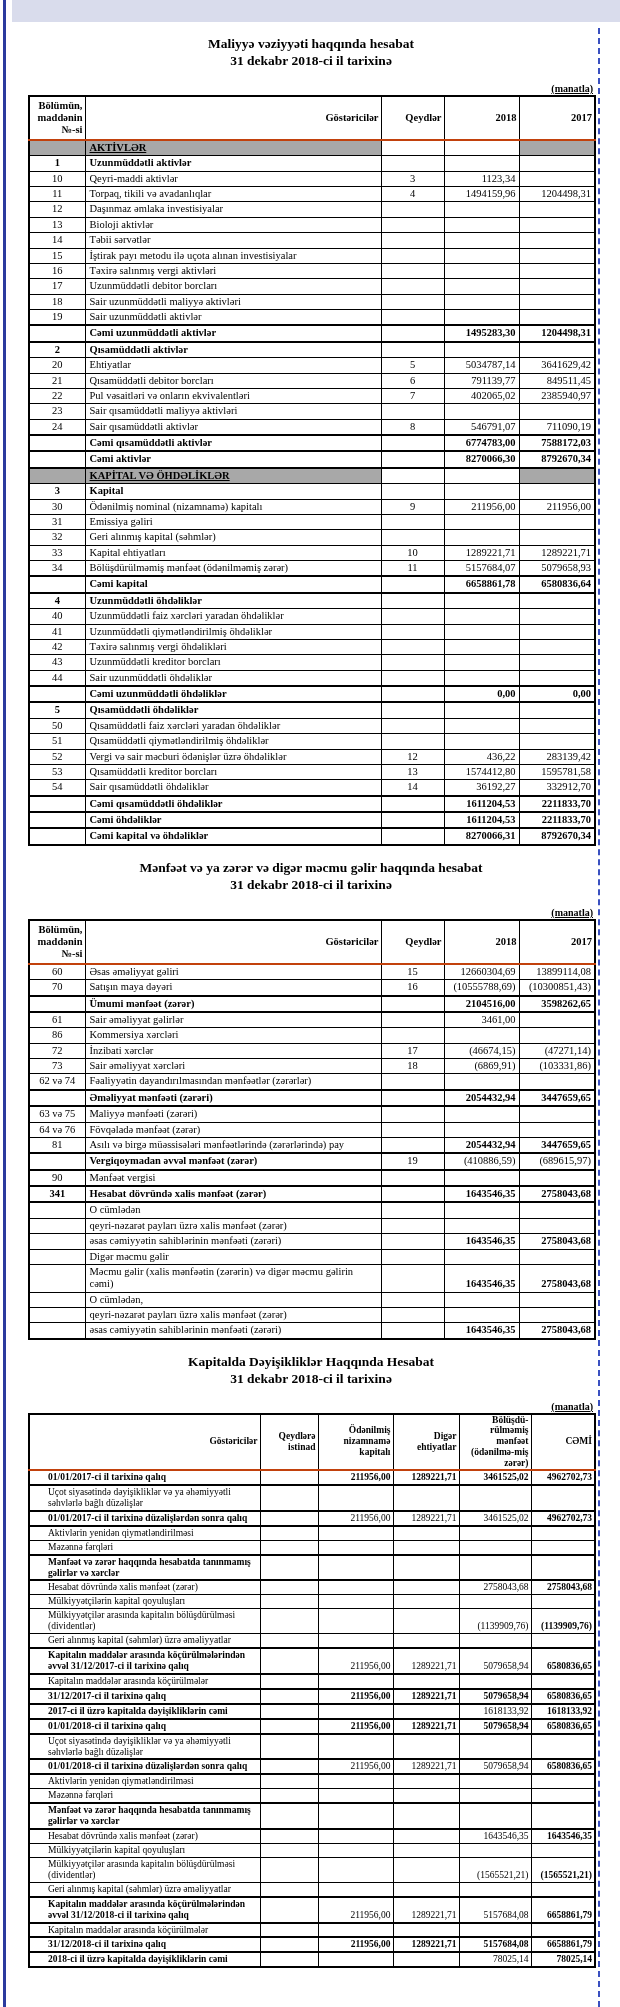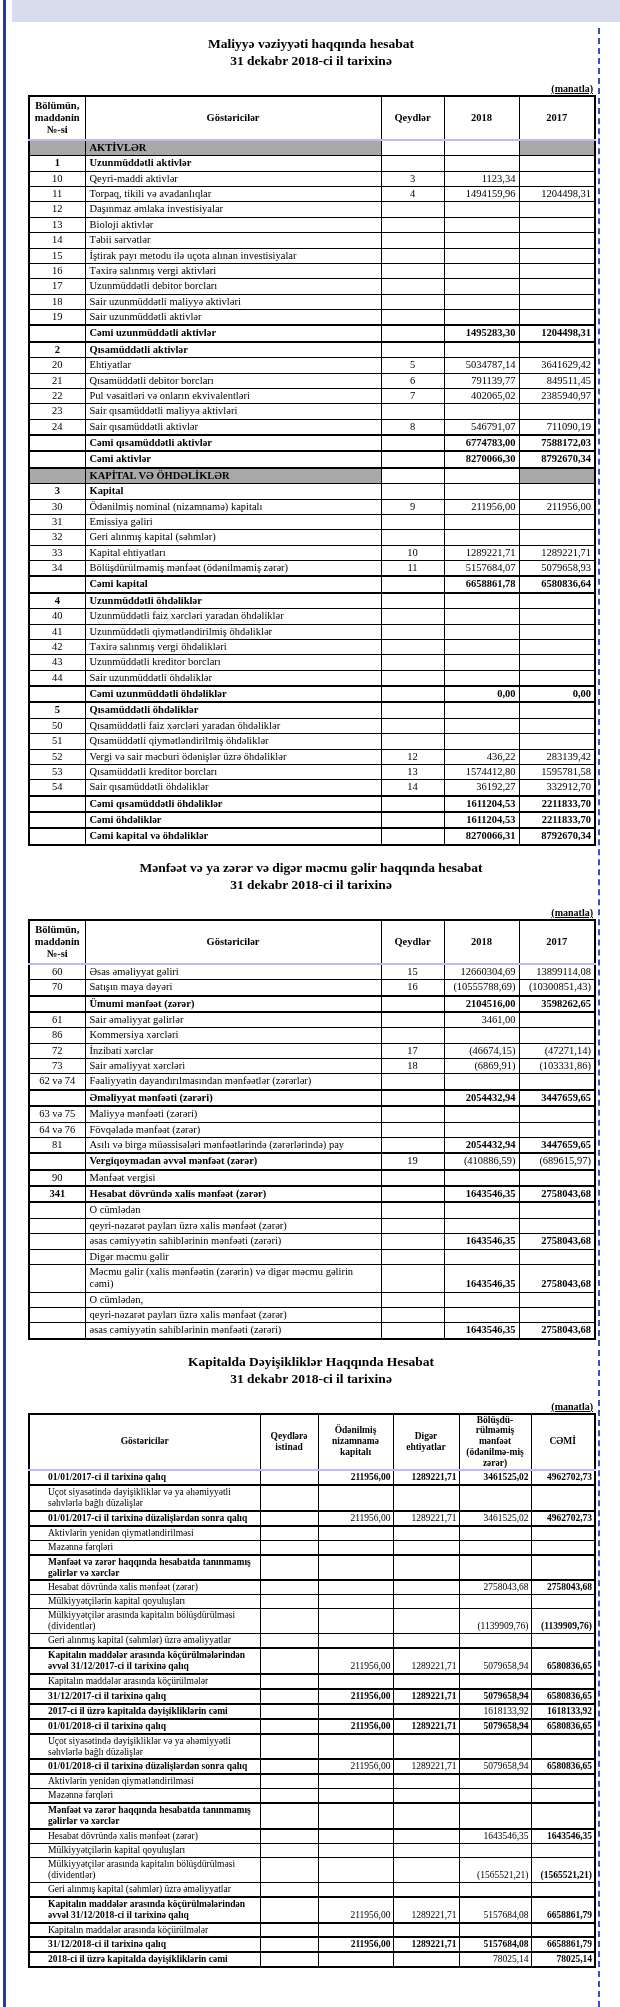--- a/index.html
+++ b/index.html
@@ -10,30 +10,30 @@
   .vline{position:absolute;left:3px;top:0;bottom:0;width:3px;background:#2b3a9e;}
   .band{position:absolute;top:0;left:12px;right:0;height:22px;background:#d9dcec;}
   .dash{position:absolute;right:20px;top:28px;bottom:0;width:0;border-left:2px dashed #3a50c0;}
   .content{position:absolute;left:28px;top:22px;width:566px;}
   .stmt{margin-top:6px;}
   .title{font-weight:bold;font-size:13.5px;line-height:1.25;text-align:center;margin:14px 0 0 0;}
   .unit{text-align:right;font-weight:bold;font-size:10px;margin:13px 1px 1px 0;text-decoration:underline;}
   table{border-collapse:collapse;width:100%;table-layout:fixed;border:2px solid #000;}
   th,td{border:1px solid #000;overflow:hidden;}
   thead th{
-    border-bottom:2px solid #c4b5fd;font-weight:bold;text-align:center;
+    border-bottom:2px solid #c2410c;font-weight:bold;text-align:right;
     font-size:10.5px;padding:3px 2px;vertical-align:middle;line-height:1.15;
   }
   td{font-size:10.5px;padding:1px 3px;vertical-align:bottom;line-height:1.18;height:12px;}
   td.c{text-align:center;}
   td.num{text-align:right;}
   td.lbl{text-align:left;padding-left:4px;}
   .b{font-weight:bold;}
   tr.thick td{border-top:2px solid #000;border-bottom:2px solid #000;}
-  tr.sec td{font-weight:bold;}
+  tr.sec td{font-weight:bold;text-decoration:underline;}
   tr.sec td:nth-child(1),tr.sec td:nth-child(2),tr.sec td:nth-child(5){background:#a8a8a8;}
   table.eq td{font-size:9.5px;height:10px;padding:1px 2px;line-height:1.15;}
   table.eq thead th{font-size:9.5px;padding:0 2px;}
   table.eq td.lbl{padding-left:18px;}
 </style>
 </head>
 <body>
 
 <div class="vline"></div>
 <div class="band"></div>

